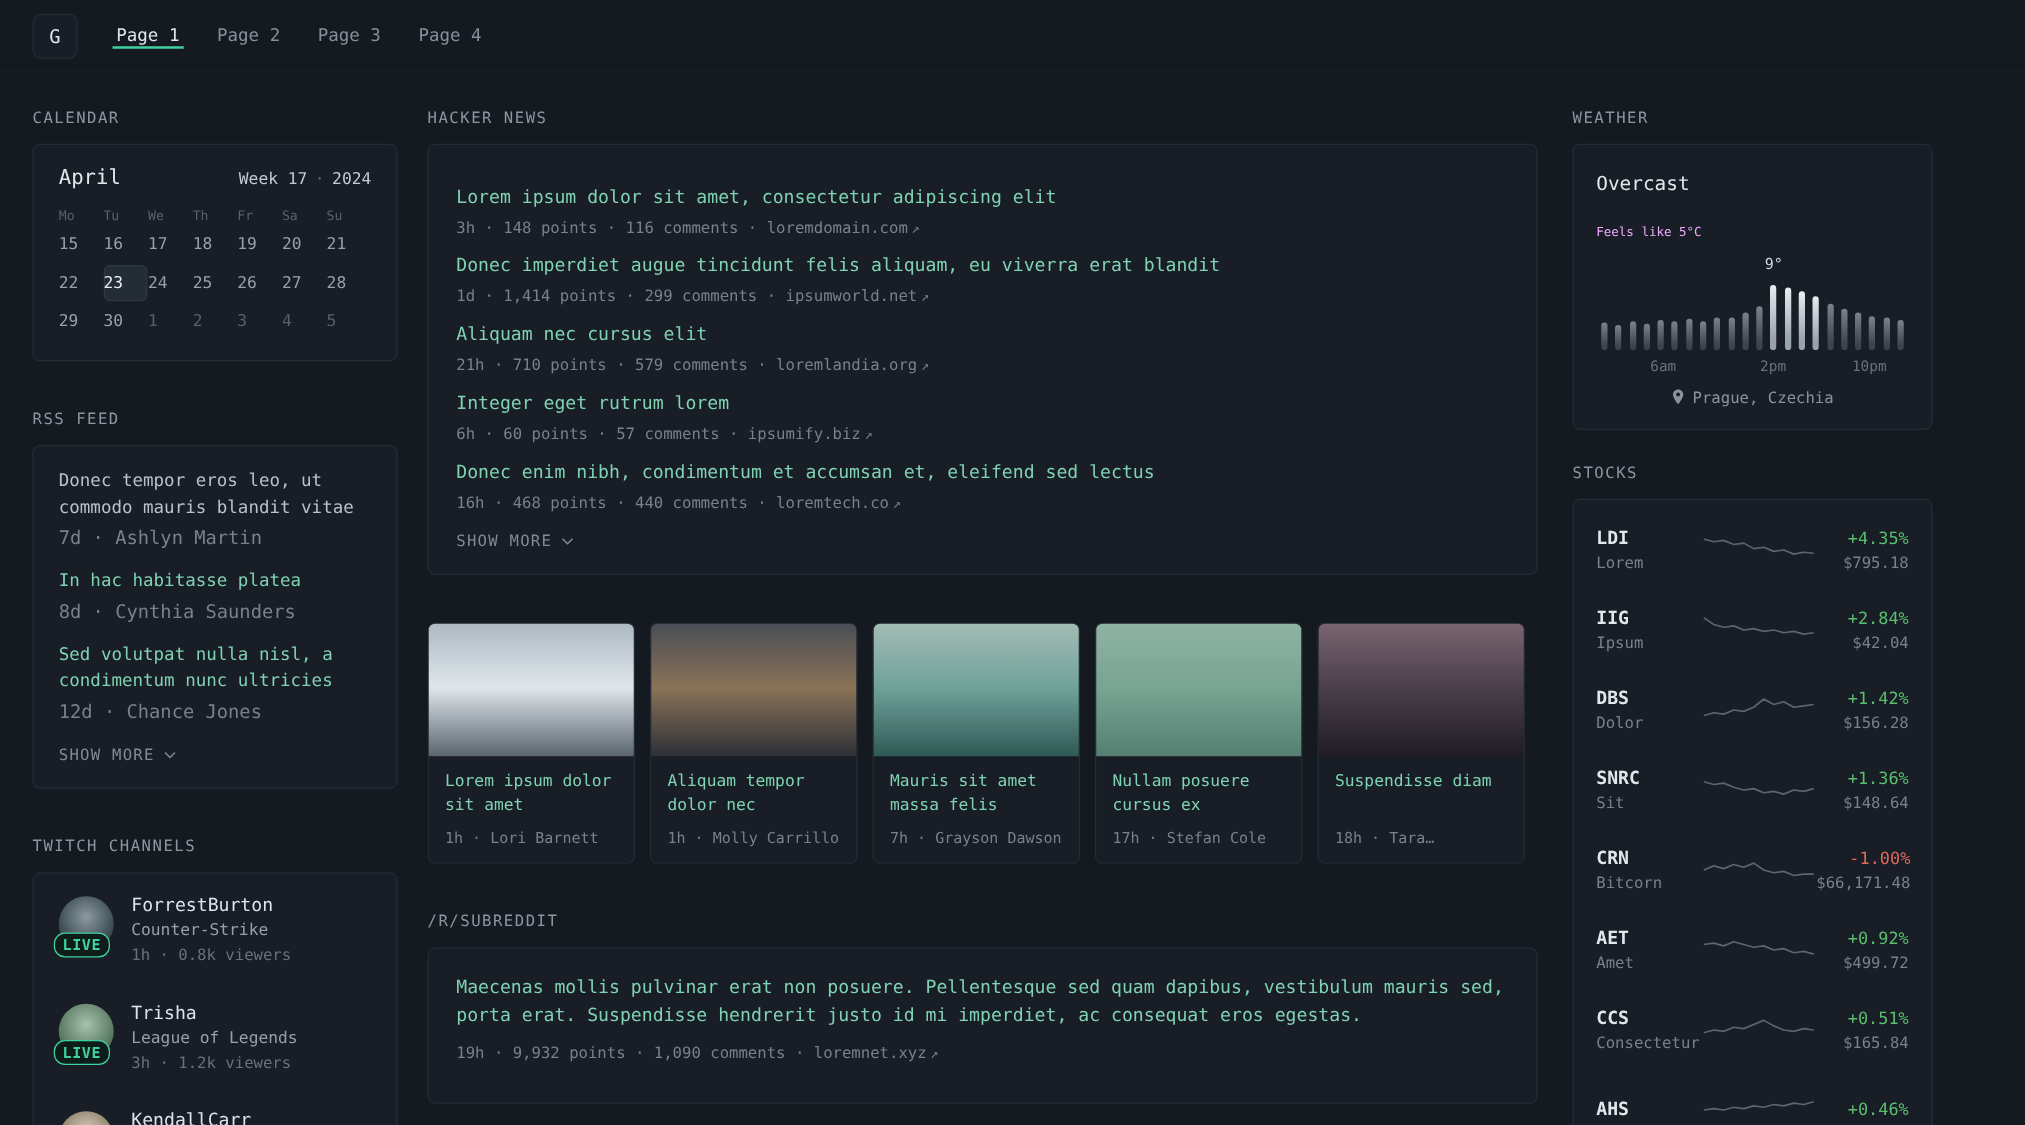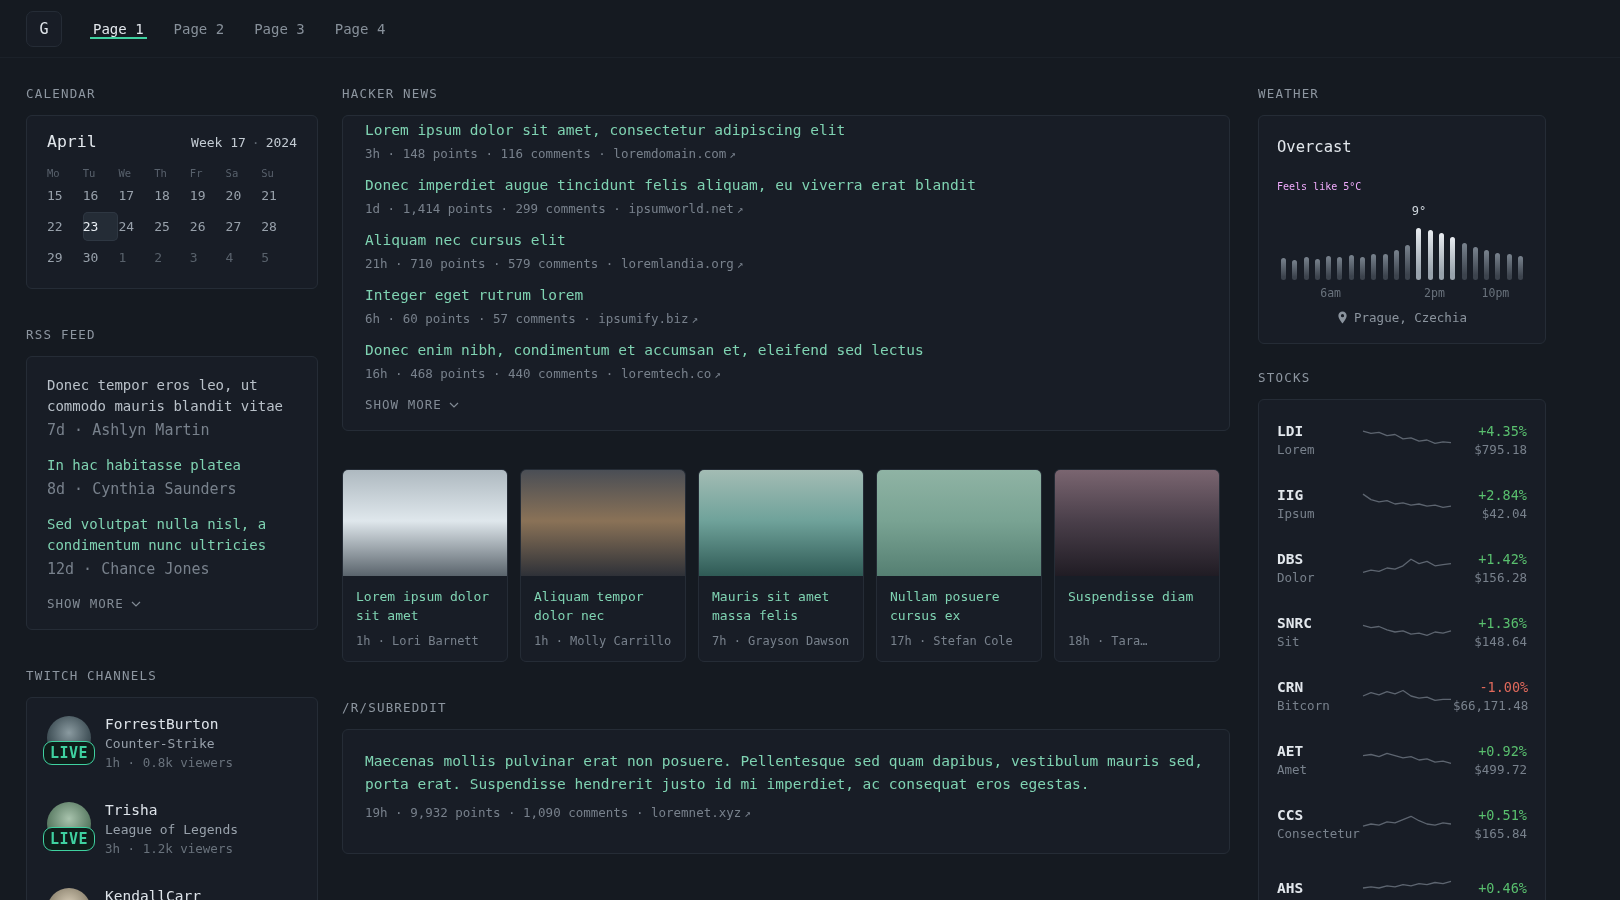--- a/index.html
+++ b/index.html
@@ -40,26 +40,26 @@
   .feed-item{margin-bottom:16px}
   .feed-title{display:block;font-size:14px;line-height:21px;color:var(--t2)}
   .feed-title.hl{color:var(--link)}
   .feed-meta{font-size:15px;color:var(--dim);margin-top:4px}
   .show-more{display:inline-flex;align-items:center;gap:7px;font-size:12.5px;letter-spacing:1px;color:#828b95;cursor:pointer;margin-top:2px}
   .show-more svg{stroke:#828b95}
   
   .tw-card{padding:18px 20px 6px}
   .tw-row{display:flex;gap:14px;margin-bottom:32px;align-items:flex-start}
   .tw-avatar{position:relative;width:44px;height:44px;border-radius:50%;flex:none}
-  .live{position:absolute;left:-4px;bottom:-5px;background:#0f1d1a;border:1px solid var(--accent);color:var(--accent);font-size:15px;font-weight:bold;letter-spacing:.5px;padding:2px 6px;border-radius:9px}
+  .live{position:absolute;left:-4px;bottom:-5px;background:#0f1d1a;border:1px solid var(--accent);color:var(--accent);font-size:12px;font-weight:bold;letter-spacing:.5px;padding:2px 6px;border-radius:9px}
   .tw-name{display:block;font-size:14.5px;color:#dde3e9}
   .tw-game{font-size:13px;color:#97a0aa;margin-top:4px}
   .tw-meta{font-size:12.5px;color:var(--dimmer);margin-top:4px}
   
-  .hn-card{padding:4px 22px 18px}
+  .hn-card{padding:32px 22px 18px}
   .hn-item{margin-bottom:14px}
   .hn-title{display:block;font-size:14.5px;line-height:21px;color:var(--link)}
   .hn-meta{font-size:12.5px;color:var(--dim);margin-top:5px}
   .hn-domain{color:var(--dim)}
   .ext-arrow{font-size:11px;margin-left:3px;color:var(--dim)}
   
   .video-row{display:flex;gap:12px;overflow:hidden}
   .video-card{width:166px;flex:none;background:var(--card);border:1px solid var(--border);border-radius:6px}
   .video-thumb{height:106px;border-radius:5px 5px 0 0;cursor:pointer}
   .video-body{padding:11px 13px 13px}
@@ -335,21 +335,21 @@
               <span class="wbar light" style="height: 43px;"></span>
               <span class="wbar" style="height: 37px;"></span>
               <span class="wbar" style="height: 33px;"></span>
               <span class="wbar" style="height: 30px;"></span>
               <span class="wbar" style="height: 27px;"></span>
               <span class="wbar" style="height: 26px;"></span>
               <span class="wbar" style="height: 24px;"></span>
             </div>
           <div class="wx-times" id="wx-times">
               <span class="wx-time" style="left: 20.5%;">6am</span>
-              <span class="wx-time" style="left: 56.8%; margin-left: 16px;">2pm</span>
+              <span class="wx-time" style="left: 56.8%;">2pm</span>
               <span class="wx-time" style="left: 88.6%;">10pm</span>
             </div>
         </div>
         <div class="wx-loc">
           <svg width="11" height="13" viewBox="0 0 24 28" fill="#8b949e">
               <path d="M12 1C6.9 1 3 5 3 10c0 6.5 9 17 9 17s9-10.5 9-17c0-5-3.9-9-9-9zm0 12.5A3.5 3.5 0 1 1 12 6.5a3.5 3.5 0 0 1 0 7z"></path>
             </svg>
           <span>Prague, Czechia</span>
         </div>
       </div>

